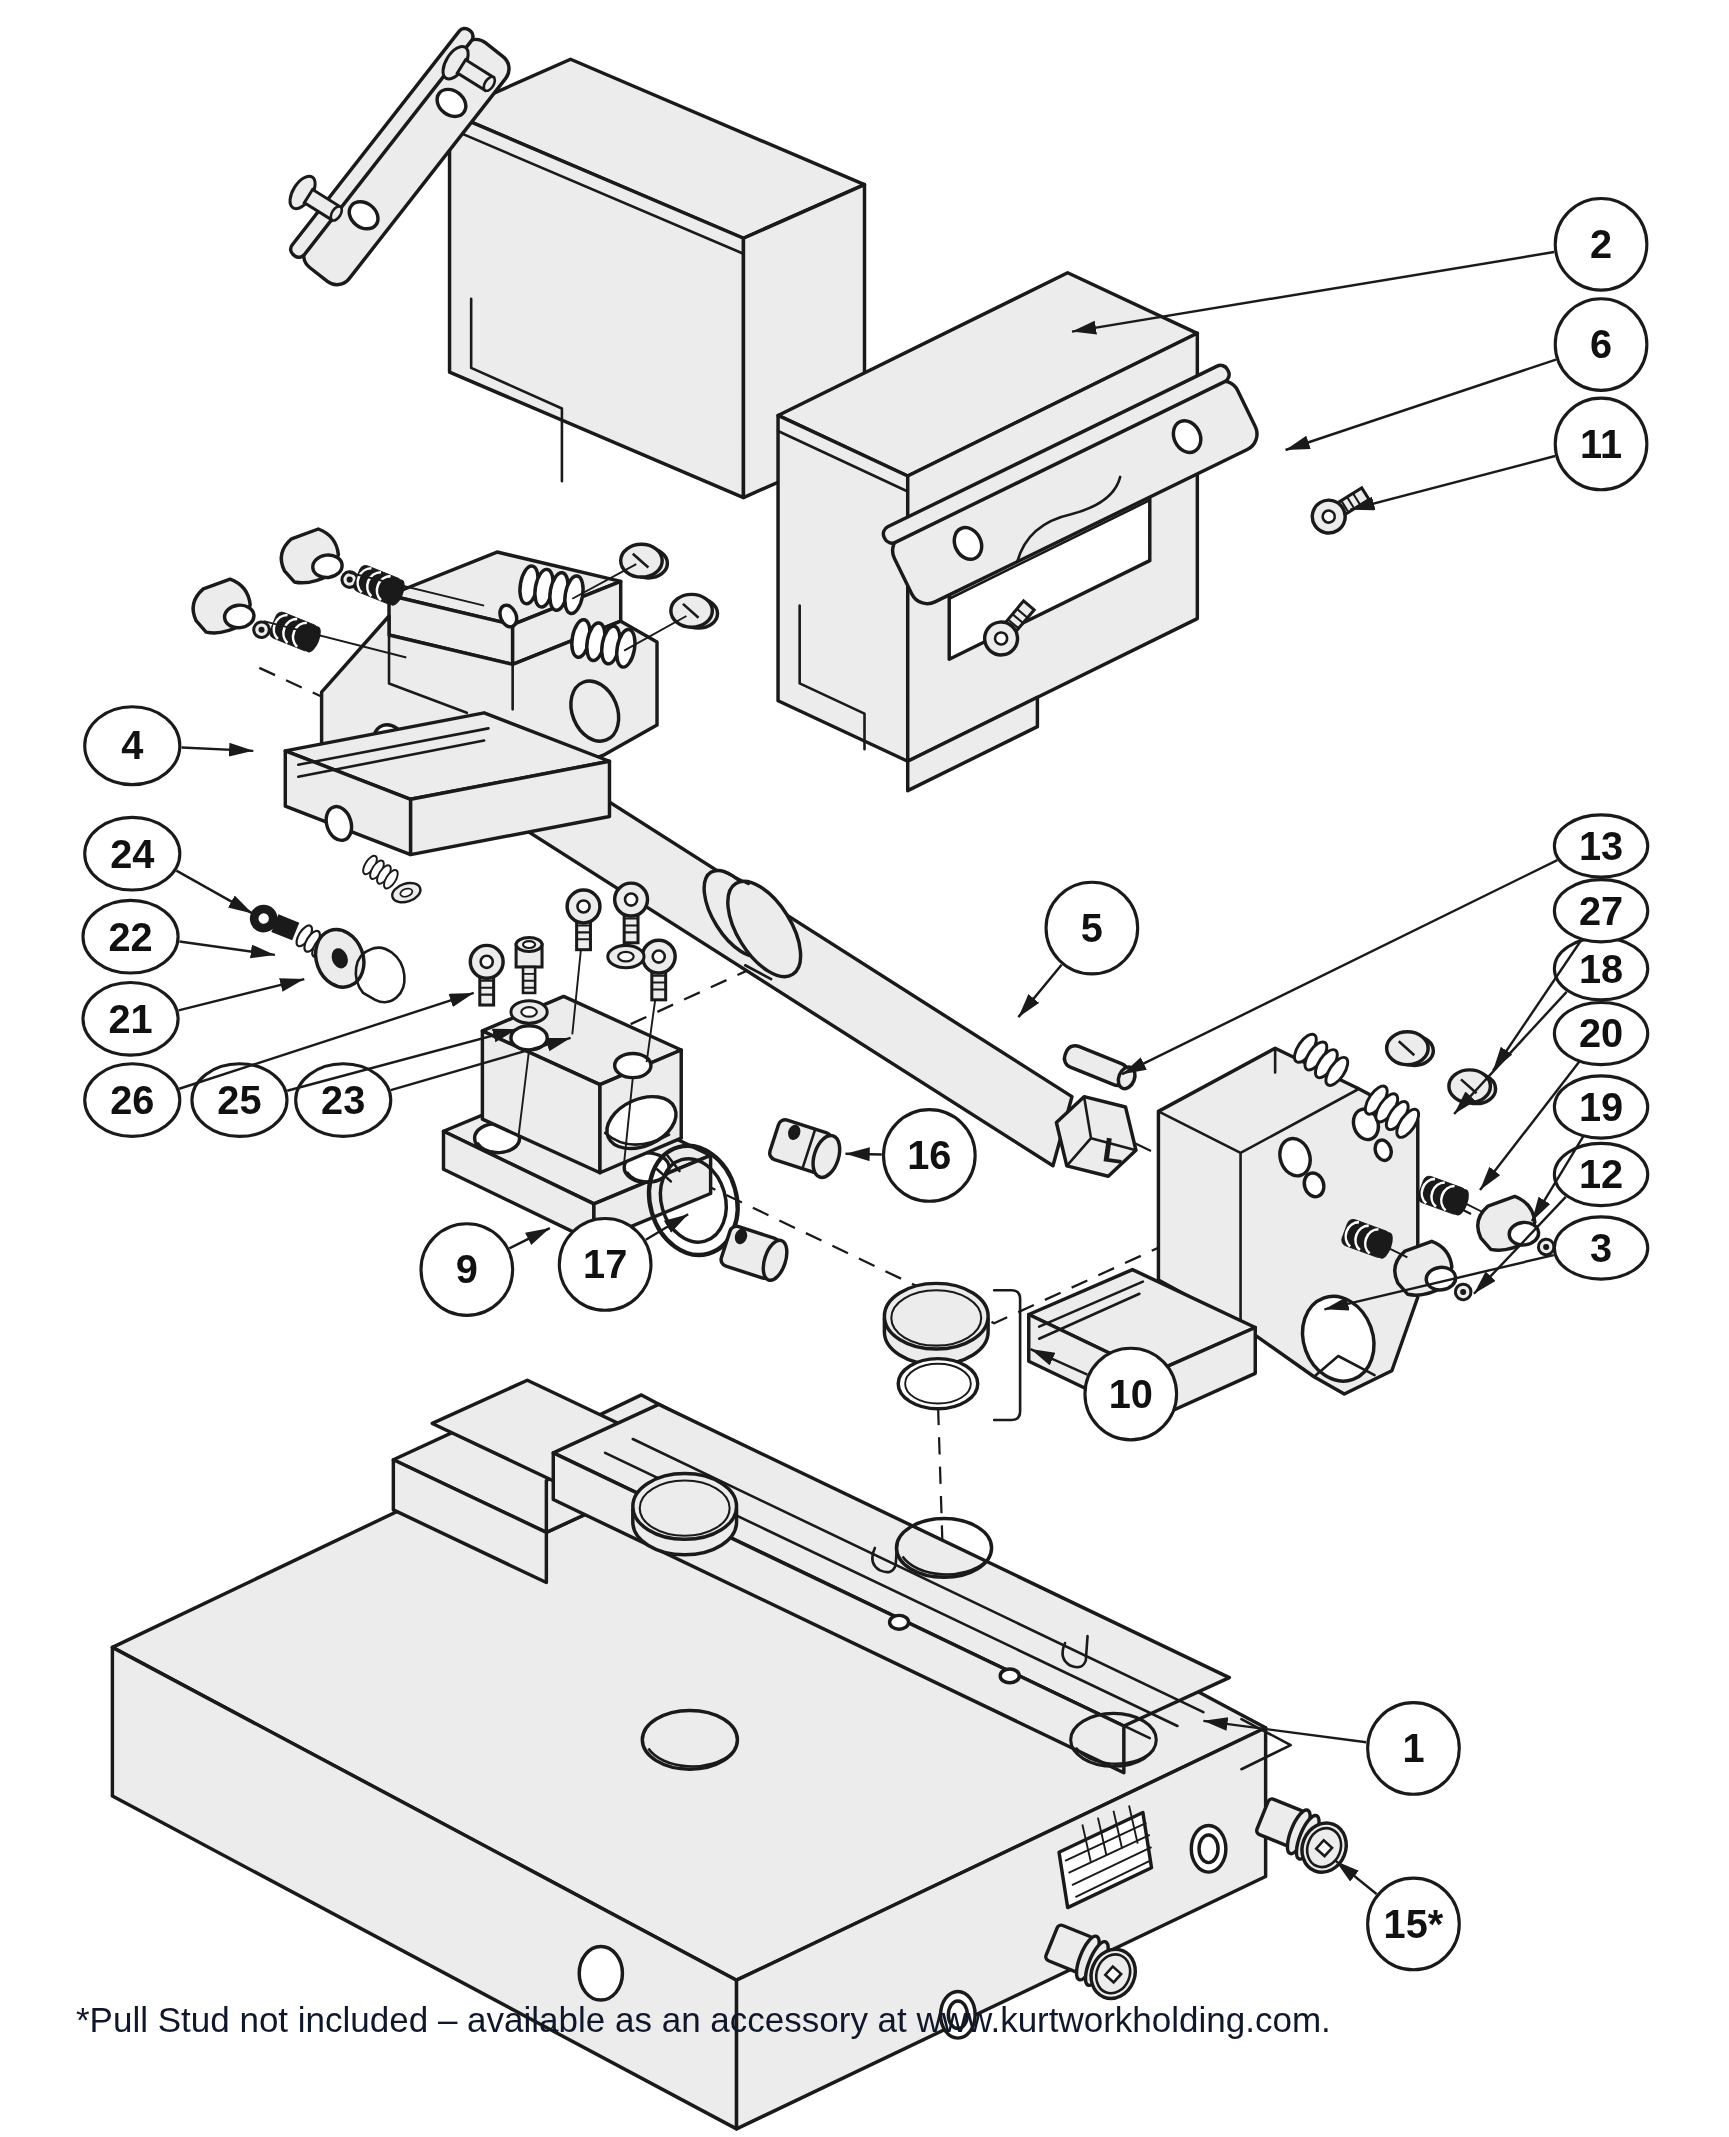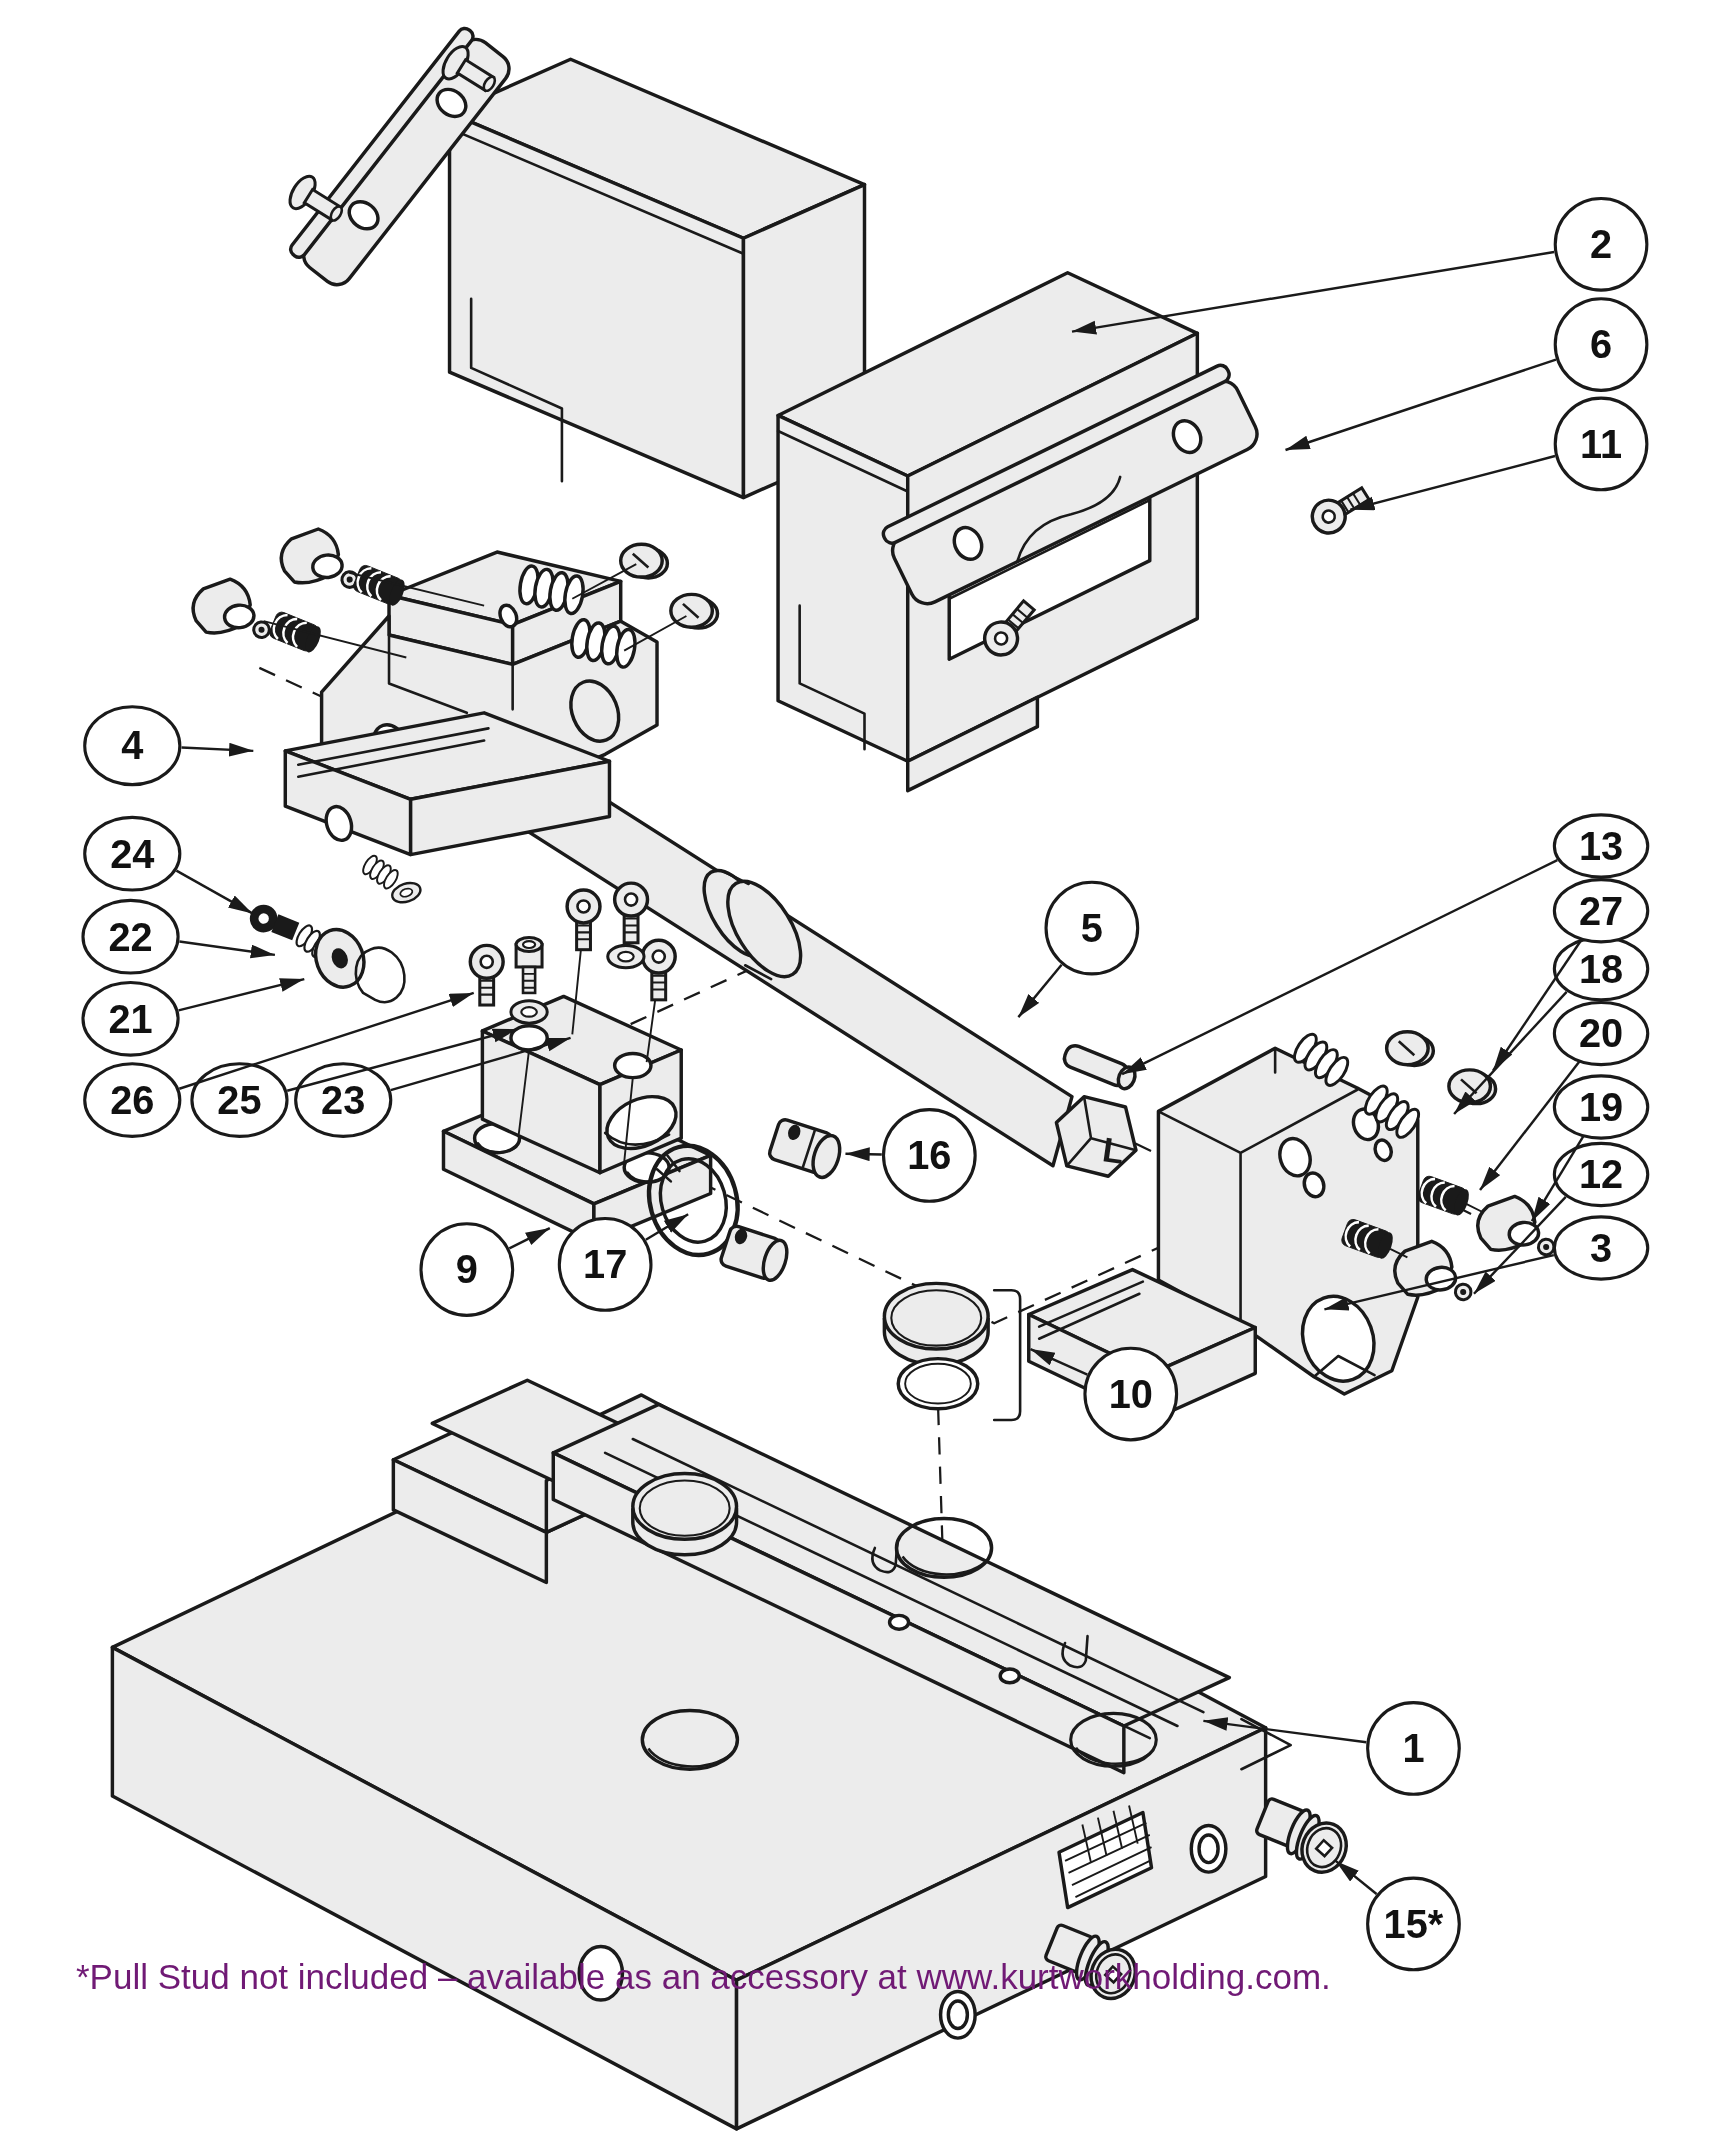--- a/index.html
+++ b/index.html
@@ -1,19 +1,19 @@
 <!DOCTYPE html>
 <html style="font-size:14px"><head>
 <meta charset="utf-8">
 <style>
   html,body{margin:0;padding:0;background:#fff;}
   body{width:1729px;height:2138px;position:relative;font-family:"Liberation Sans","DejaVu Sans",sans-serif;}
   .stage{position:absolute;inset:0;}
   svg text{font-family:"Liberation Sans","DejaVu Sans",sans-serif;}
-  .footnote{position:absolute;left:76px;top:1957px;width:1608px;font-size:35px;color:#701a75;letter-spacing:0px;}
+  .footnote{position:absolute;left:76px;top:2000px;width:1608px;font-size:35px;color:#0f172a;letter-spacing:0px;}
   
   .ol{fill:#ececec;stroke:#1a1a1a;stroke-width:4;stroke-linejoin:round;}
   .olw{fill:#ffffff;stroke:#1a1a1a;stroke-width:4;stroke-linejoin:round;}
   .ln{fill:none;stroke:#1a1a1a;stroke-width:3;stroke-linejoin:round;stroke-linecap:round;}
   .lnthin{fill:none;stroke:#1a1a1a;stroke-width:2.2;}
   .dash{fill:none;stroke:#1a1a1a;stroke-width:2.6;stroke-dasharray:20 14;}
   .dk{fill:#1a1a1a;stroke:#1a1a1a;stroke-width:2;}
   .callout-line{stroke:#1a1a1a;stroke-width:2.8;fill:none;}
   .callout-bubble{fill:#fff;stroke:#1a1a1a;stroke-width:3.6;}
   .callout-text{font-weight:bold;font-size:46px;fill:#111;text-anchor:middle;}

